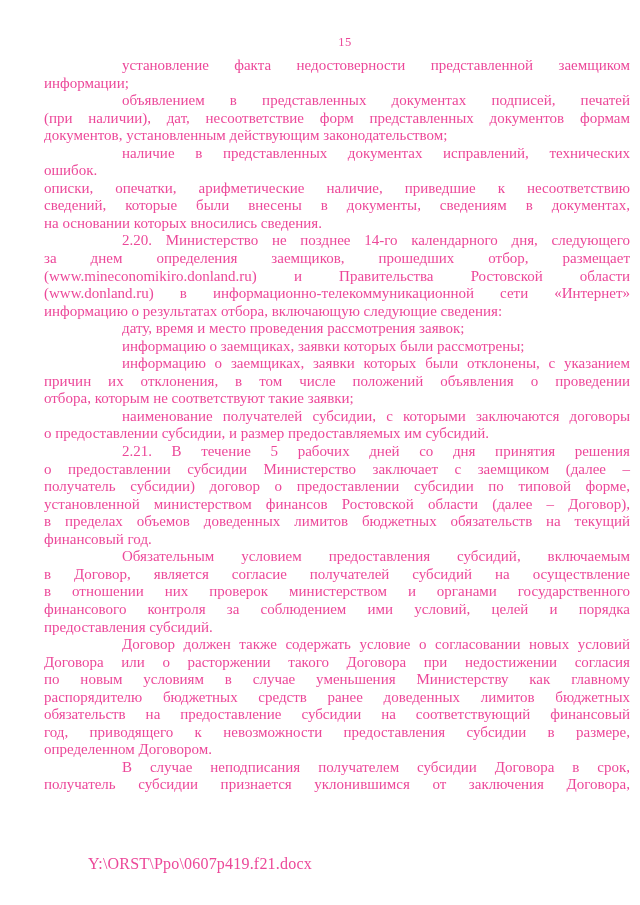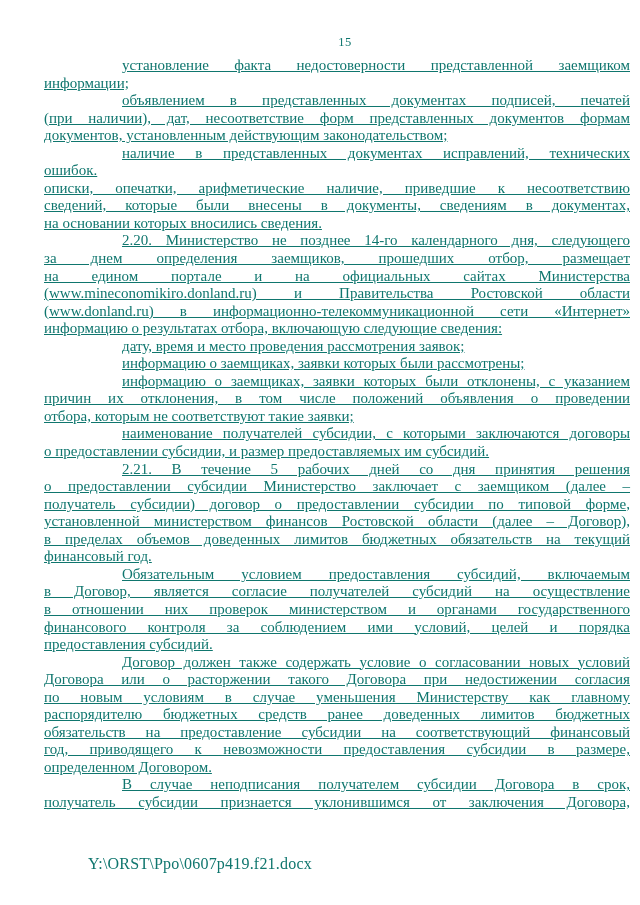--- a/index.html
+++ b/index.html
@@ -7,21 +7,21 @@
     padding: 0;
     background: #ffffff;
   }
   .page {
     position: relative;
     width: 640px;
     height: 905px;
     background: #ffffff;
     overflow: hidden;
     font-family: "Liberation Serif", "DejaVu Serif", serif;
-    color: #0f766e;
+    color: #ec4899;
   }
   .pagenum {
     position: absolute;
     top: 35px;
     left: 0;
     width: 690px;
     text-align: center;
     font-size: 12.5px;
     letter-spacing: 0.5px;
   }
@@ -33,21 +33,20 @@
     font-size: 15px;
     line-height: 17.55px;
   }
   .para {
     margin: 0;
     padding: 0;
   }
   .line {
     text-align: justify;
     text-align-last: justify;
-    text-decoration: underline;
   }
   .line.last {
     text-align: right;
     text-align-last: left;
   }
   .line.first {
     text-indent: 78px;
   }
   .footer {
     position: absolute;
@@ -78,21 +77,20 @@
         <div class="line last">ошибок.</div>
       </div>
       <div class="para">
         <div class="line">описки, опечатки, арифметические наличие, приведшие к несоответствию</div>
         <div class="line">сведений, которые были внесены в документы, сведениям в документах,</div>
         <div class="line last">на основании которых вносились сведения.</div>
       </div>
       <div class="para">
         <div class="line first">2.20. Министерство не позднее 14-го календарного дня, следующего</div>
         <div class="line">за днем определения заемщиков, прошедших отбор, размещает</div>
-        <div class="line">на едином портале и на официальных сайтах Министерства</div>
         <div class="line">(www.mineconomikiro.donland.ru) и Правительства Ростовской области</div>
         <div class="line">(www.donland.ru) в информационно-телекоммуникационной сети «Интернет»</div>
         <div class="line last">информацию о результатах отбора, включающую следующие сведения:</div>
       </div>
       <div class="para">
         <div class="line first last">дату, время и место проведения рассмотрения заявок;</div>
       </div>
       <div class="para">
         <div class="line first last">информацию о заемщиках, заявки которых были рассмотрены;</div>
       </div>

